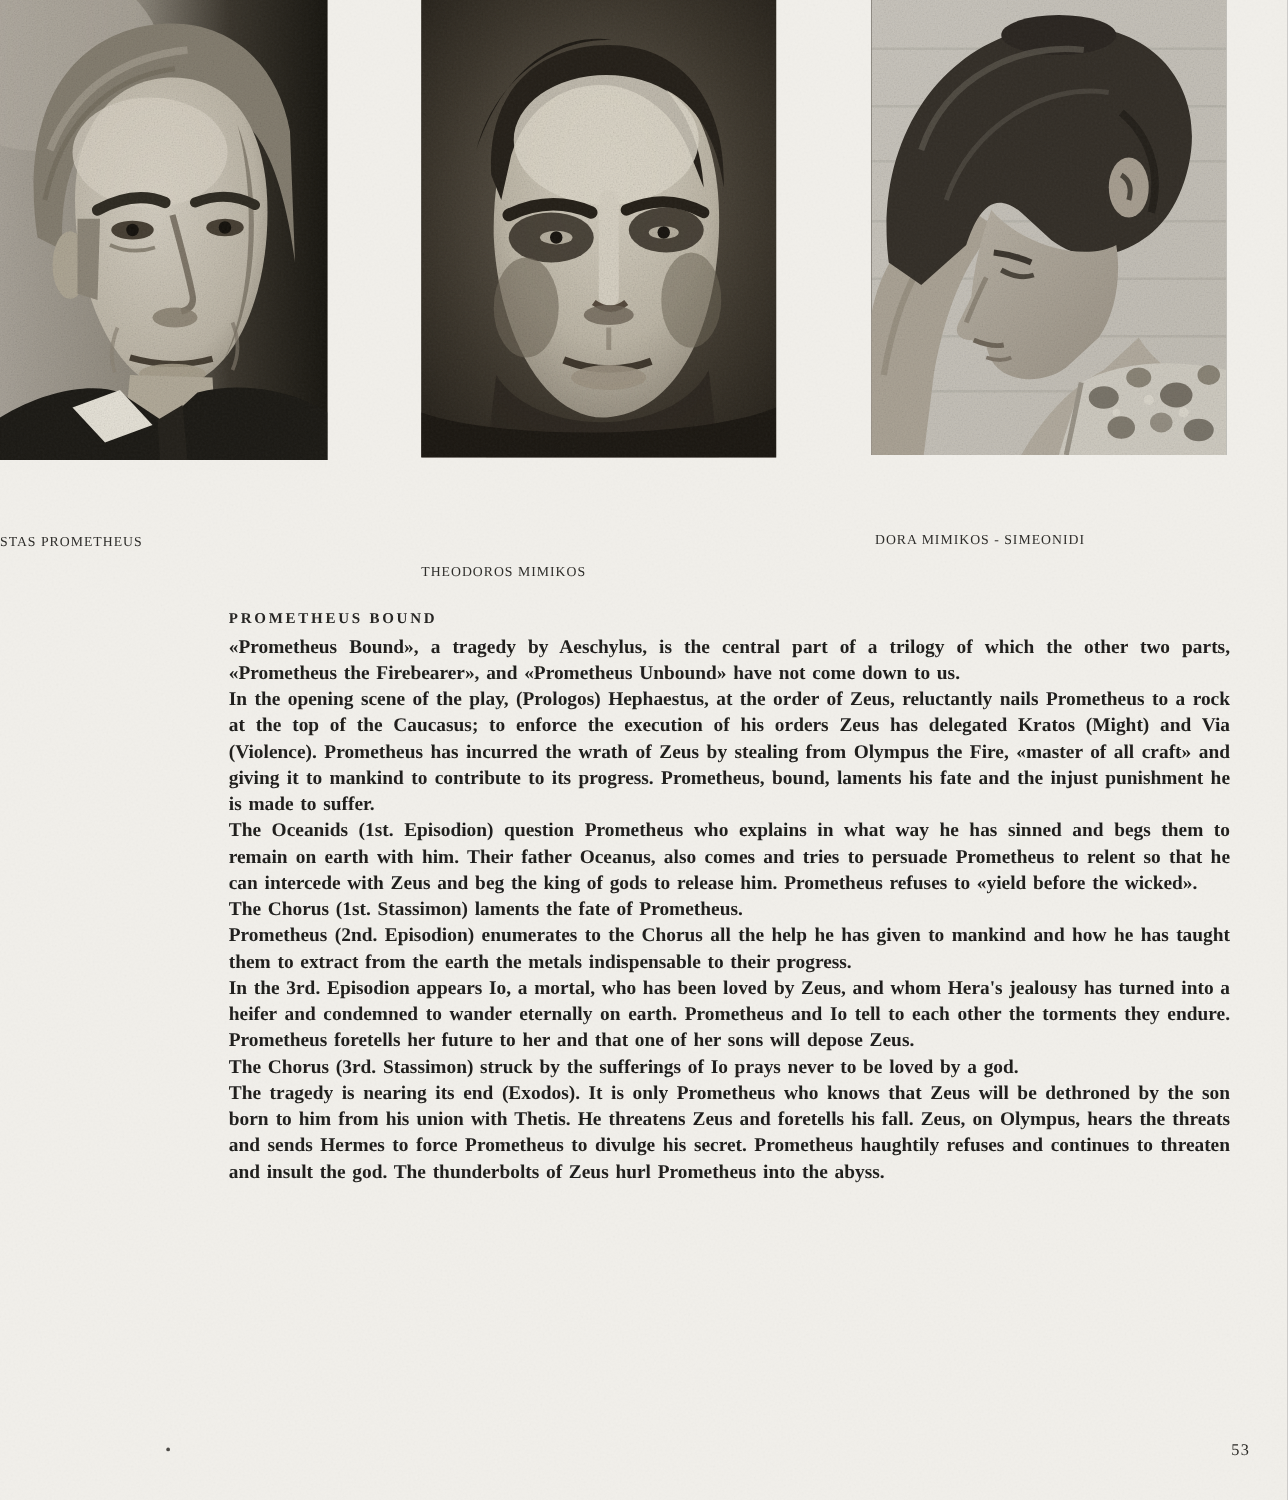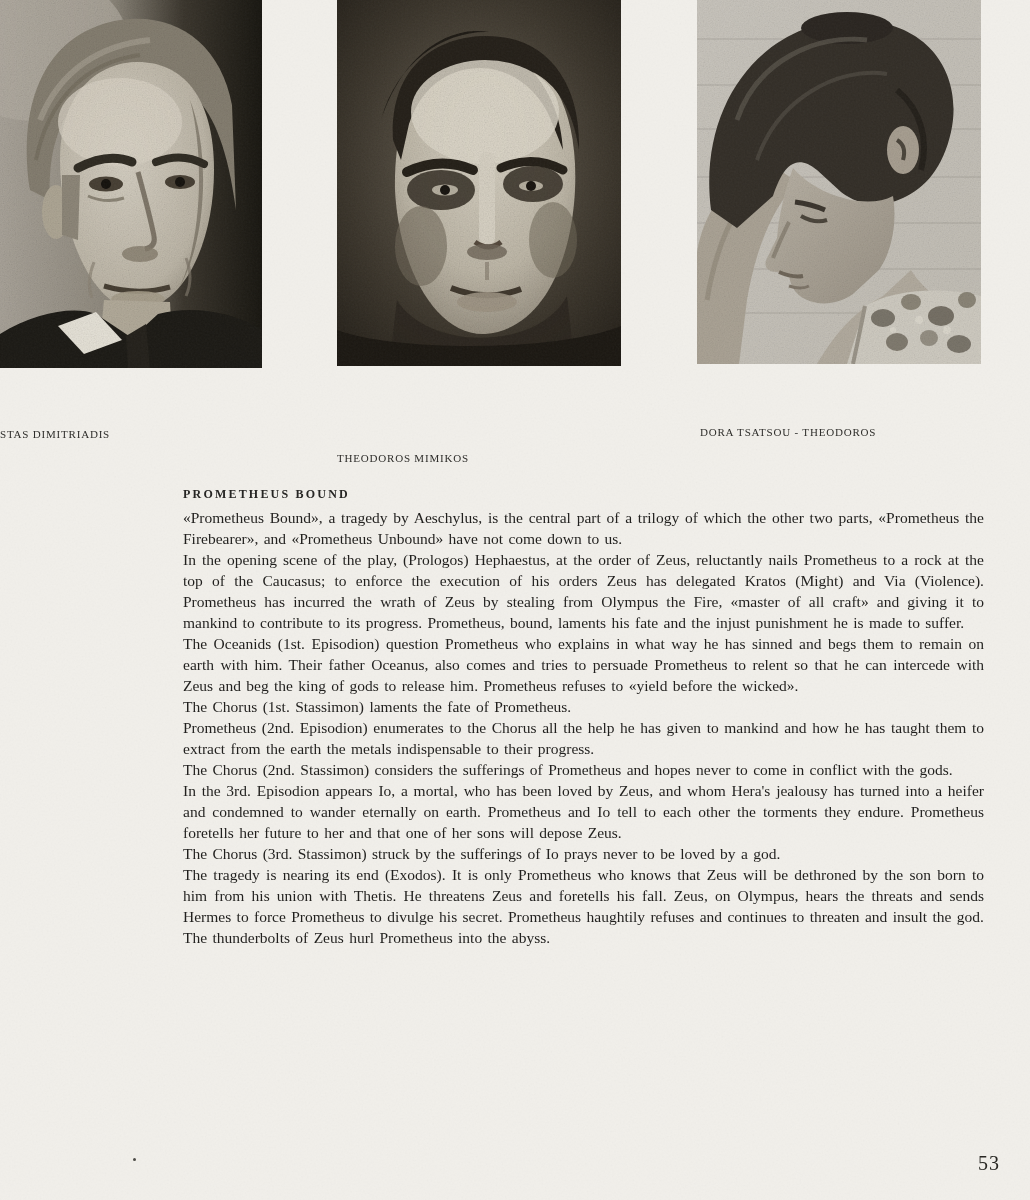--- a/index.html
+++ b/index.html
@@ -43,26 +43,27 @@
   }
   #body-text{
     position:absolute;
     left:183px;top:507px;
     width:801px;
     font-size:15.5px;
     line-height:21px;
     text-align:justify;
     word-spacing:1.5px;
     color:#1d1c1a;
+    font-weight:bold;
   }
   #body-text p{margin:0;padding:0;}
   #page-number{
     position:absolute;
     right:30px;top:1152px;
-    font-size:20px;
+    font-size:13px;
     color:#24231f;
     letter-spacing:1px;
   }
   #scan-streaks{
     position:absolute;
     left:700px;top:0;width:255px;height:46px;
     background:
       linear-gradient(180deg, rgba(241,239,234,0) 0%, rgba(241,239,234,.2) 55%, #f1efea 96%),
       repeating-linear-gradient(90deg, rgba(70,64,55,.16) 0 2px, rgba(0,0,0,0) 2px 9px);
   }
@@ -259,33 +260,32 @@
         <ellipse cx="262" cy="344" rx="12" ry="9" fill="#6b655a"></ellipse>
         <circle cx="222" cy="320" r="4" fill="#dedacf"></circle>
         <circle cx="250" cy="330" r="4" fill="#dedacf"></circle>
         <circle cx="196" cy="330" r="3" fill="#dedacf"></circle>
       </g>
       <path d="M168,306 q-6,30 -12,58" stroke="#9a9488" stroke-width="4" fill="none"></path>
       <rect width="284" height="364" filter="url(#g3)" opacity="0.25" style="mix-blend-mode:multiply"></rect>
     </svg>
   </div>
 
-  <div class="caption" id="cap1">STAS DIMITRIADIS</div>
+  <div class="caption" id="cap1">STAS PROMETHEUS</div>
   <div class="caption" id="cap2">THEODOROS MIMIKOS</div>
-  <div class="caption" id="cap3">DORA TSATSOU - THEODOROS</div>
+  <div class="caption" id="cap3">DORA MIMIKOS - SIMEONIDI</div>
 
   <h1 id="title">PROMETHEUS BOUND</h1>
 
   <div id="body-text">
     <p>«Prometheus Bound», a tragedy by Aeschylus, is the central part of a trilogy of which the other two parts, «Prometheus the Firebearer», and «Prometheus Unbound» have not come down to us.</p>
     <p>In the opening scene of the play, (Prologos) Hephaestus, at the order of Zeus, reluctantly nails Prometheus to a rock at the top of the Caucasus; to enforce the execution of his orders Zeus has delegated Kratos (Might) and Via (Violence). Prometheus has incurred the wrath of Zeus by stealing from Olympus the Fire, «master of all craft» and giving it to mankind to contribute to its progress. Prometheus, bound, laments his fate and the injust punishment he is made to suffer.</p>
     <p>The Oceanids (1st. Episodion) question Prometheus who explains in what way he has sinned and begs them to remain on earth with him. Their father Oceanus, also comes and tries to persuade Prometheus to relent so that he can intercede with Zeus and beg the king of gods to release him. Prometheus refuses to «yield before the wicked».</p>
     <p>The Chorus (1st. Stassimon) laments the fate of Prometheus.</p>
     <p>Prometheus (2nd. Episodion) enumerates to the Chorus all the help he has given to mankind and how he has taught them to extract from the earth the metals indispensable to their progress.</p>
-    <p>The Chorus (2nd. Stassimon) considers the sufferings of Prometheus and hopes never to come in conflict with the gods.</p>
     <p>In the 3rd. Episodion appears Io, a mortal, who has been loved by Zeus, and whom Hera's jealousy has turned into a heifer and condemned to wander eternally on earth. Prometheus and Io tell to each other the torments they endure. Prometheus foretells her future to her and that one of her sons will depose Zeus.</p>
     <p>The Chorus (3rd. Stassimon) struck by the sufferings of Io prays never to be loved by a god.</p>
     <p>The tragedy is nearing its end (Exodos). It is only Prometheus who knows that Zeus will be dethroned by the son born to him from his union with Thetis. He threatens Zeus and foretells his fall. Zeus, on Olympus, hears the threats and sends Hermes to force Prometheus to divulge his secret. Prometheus haughtily refuses and continues to threaten and insult the god. The thunderbolts of Zeus hurl Prometheus into the abyss.</p>
   </div>
 
   <div id="page-number">53</div>
   <div id="artifact-dot"></div>
 
   <svg id="page-grain" width="1030" height="1200" xmlns="http://www.w3.org/2000/svg">
     <defs>

